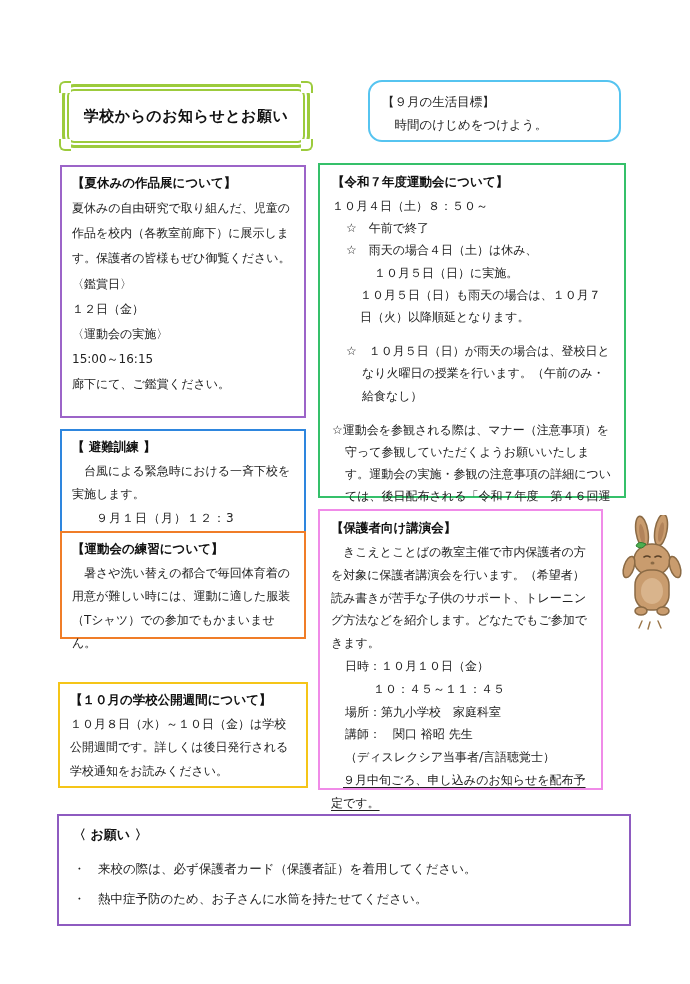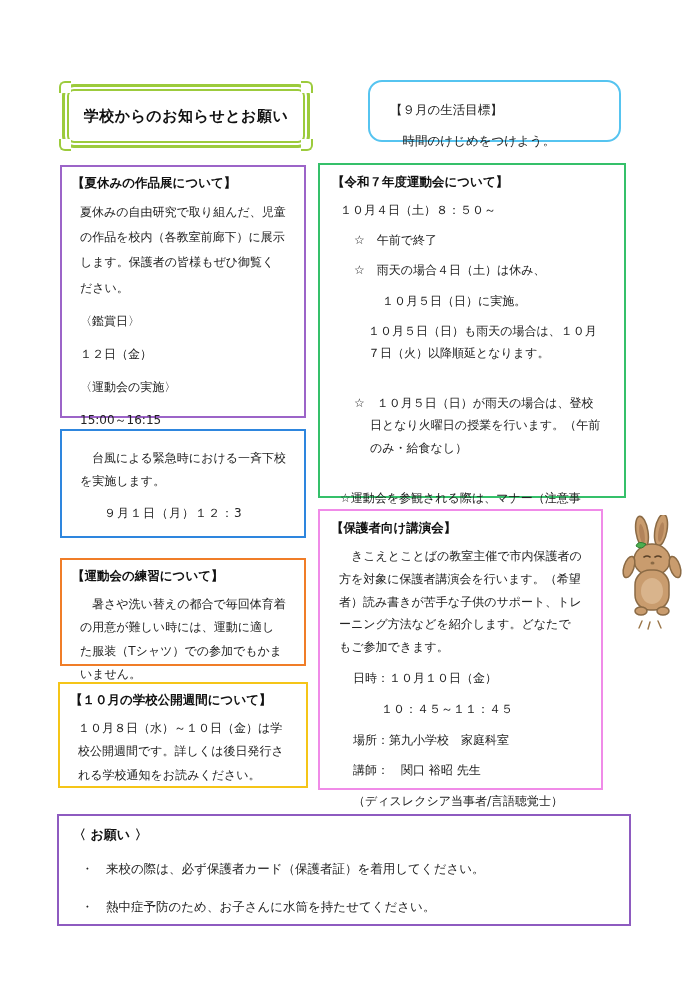--- a/index.html
+++ b/index.html
@@ -3,21 +3,21 @@
 <meta charset="utf-8">
 <style>
   html,body { margin:0; padding:0; background:#ffffff; }
   .page {
     position:relative; width:690px; height:984px; background:#ffffff;
     font-family:"DejaVu Sans","Liberation Sans",sans-serif;
     color:#222; overflow:hidden;
   }
   .box { position:absolute; background:#fff; border-style:solid; border-width:2px; box-sizing:border-box; padding:8px 10px; }
   .box h3 { margin:0 0 4px 0; font-size:12.5px; font-weight:bold; color:#111; }
-  .box p  { margin:8px; font-size:12px; line-height:1.95; color:#222; }
+  .box p  { margin:0; font-size:12px; line-height:1.95; color:#222; }
 
   
   .title-frame { position:absolute; left:62px; top:84px; width:248px; height:64px; }
   .title-frame .outer { position:absolute; inset:0; border:3px solid #9ccb3c; border-radius:12px; }
   .title-frame .inner { position:absolute; inset:5px; border:2px solid #9ccb3c; border-radius:7px; }
   .title-frame .corner { position:absolute; width:10px; height:10px; border:2px solid #9ccb3c; background:#fff; border-radius:2px; }
   .title-frame .c-tl { left:-3px; top:-3px; border-right:none; border-bottom:none; border-radius:6px 0 0 0; }
   .title-frame .c-tr { right:-3px; top:-3px; border-left:none; border-bottom:none; border-radius:0 6px 0 0; }
   .title-frame .c-bl { left:-3px; bottom:-3px; border-right:none; border-top:none; border-radius:0 0 0 6px; }
   .title-frame .c-br { right:-3px; bottom:-3px; border-left:none; border-top:none; border-radius:0 0 6px 0; }
@@ -38,21 +38,21 @@
   .pt2 { padding-left:42px; }
   .red-text { color:#ff3333; padding-left:28px; }
   .hang  { padding-left:30px; text-indent:-16px; }
   .hang2 { padding-left:13px; text-indent:-13px; }
   .gap { height:12px; }
 
   .evacuation-box { left:60px; top:429px; width:246px; height:109px; border-color:#2e86de; }
   .evac-body { text-indent:1em; }
   .evac-time { padding-left:2em; letter-spacing:1px; }
 
-  .practice-box { left:60px; top:558px; width:246px; height:108px; border-color:#f07d28; }
+  .practice-box { left:60px; top:531px; width:246px; height:108px; border-color:#f07d28; }
   .practice-body { text-indent:1em; }
 
   .openweek-box { left:58px; top:682px; width:250px; height:106px; border-color:#f5c518; }
 
   .lecture-box { left:318px; top:509px; width:285px; height:281px; border-color:#f08be8; padding:9px 11px; }
   .lecture-box p { line-height:1.9; font-size:12px; }
   .lect-body { text-indent:1em; }
   .underline { text-decoration:underline; text-underline-offset:3px; text-indent:1em; }
 
   .requests-box { left:57px; top:814px; width:574px; height:112px; border-color:#8e5bc0; padding:10px 14px; }
@@ -98,20 +98,21 @@
     <p class="pt">☆　雨天の場合４日（土）は休み、</p>
     <p class="pt2">１０月５日（日）に実施。</p>
     <p class="red-text">１０月５日（日）も雨天の場合は、１０月７日（火）以降順延となります。</p>
     <div class="gap"></div>
     <p class="hang">☆　１０月５日（日）が雨天の場合は、登校日となり火曜日の授業を行います。（午前のみ・給食なし）</p>
     <div class="gap"></div>
     <p class="hang2">☆運動会を参観される際は、マナー（注意事項）を守って参観していただくようお願いいたします。運動会の実施・参観の注意事項の詳細については、後日配布される「令和７年度　第４６回運動会のご案内」を御覧ください。</p>
   </div>
 
   <div class="box evacuation-box">
+    <h3>【 避難訓練 】</h3>
     <p class="evac-body">台風による緊急時における一斉下校を実施します。</p>
     <p class="evac-time">９月１日（月）１２：3</p>
   </div>
 
   <div class="box practice-box">
     <h3>【運動会の練習について】</h3>
     <p class="practice-body">暑さや洗い替えの都合で毎回体育着の用意が難しい時には、運動に適した服装（Tシャツ）での参加でもかまいません。</p>
   </div>
 
   <div class="box openweek-box">

